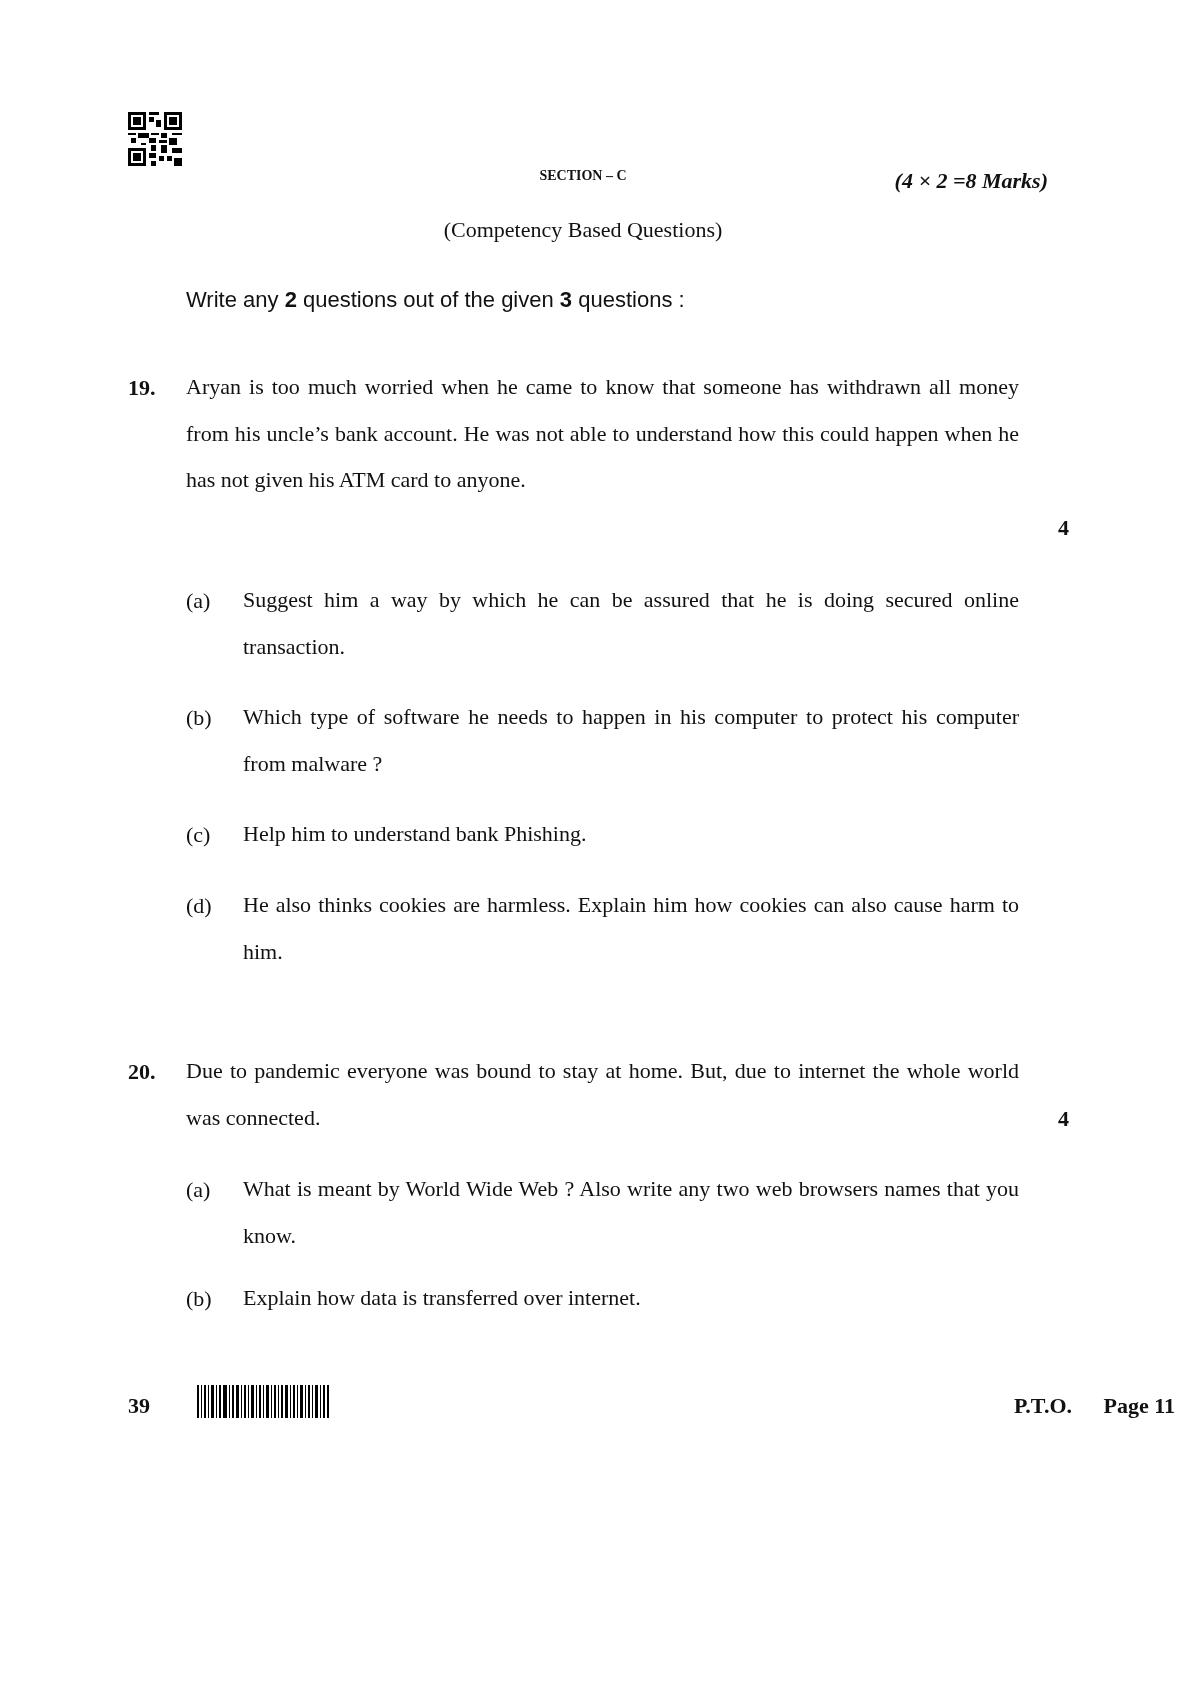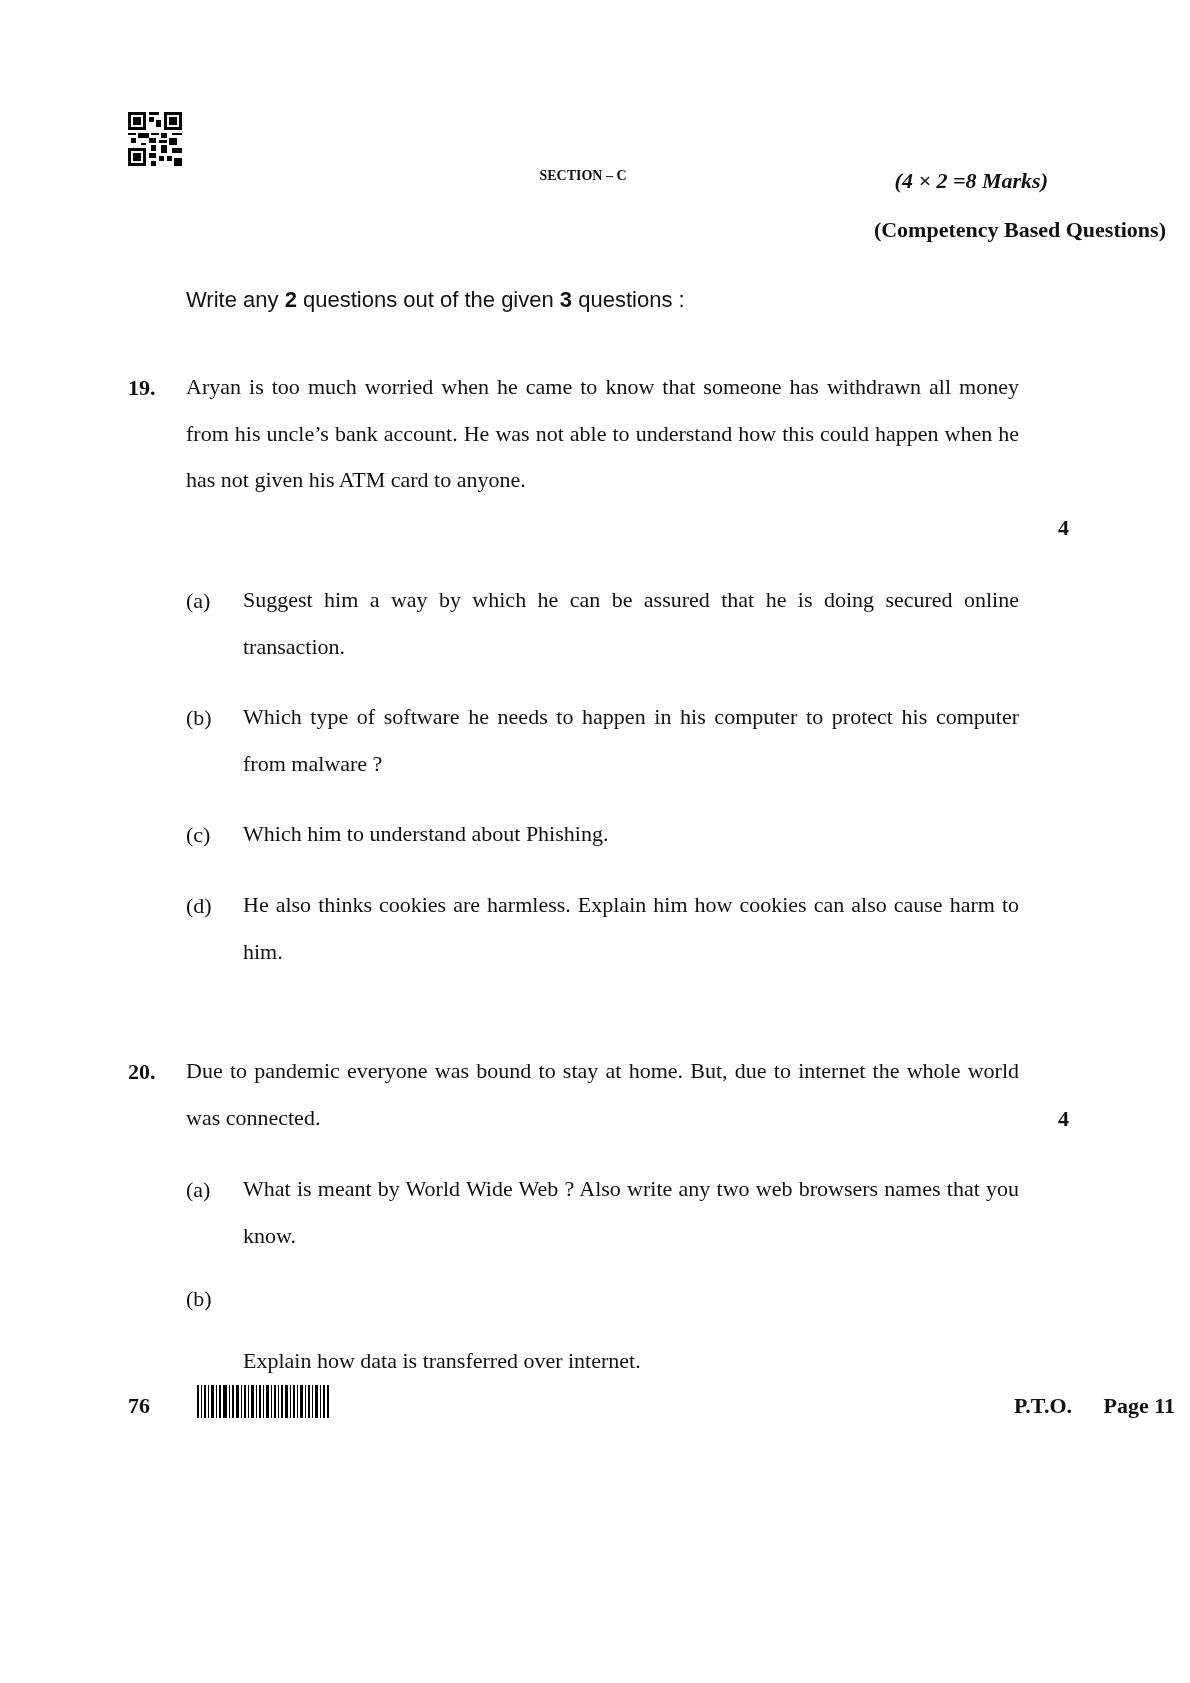--- a/index.html
+++ b/index.html
@@ -3,21 +3,21 @@
   <meta charset="utf-8">
   <style>
     html, body { margin: 0; padding: 0; background: #ffffff; }
     body { width: 1190px; height: 1683px; position: relative; overflow: hidden;
            font-family: "DejaVu Serif", "Liberation Serif", serif; color: #111; }
     .abs { position: absolute; }
     .qr { left: 128px; top: 112px; width: 54px; height: 54px; }
     .section-title { left: 0; width: 1166px; top: 168px; text-align: center;
                      font-weight: bold; font-size: 14px; font-family: "Liberation Serif", serif; }
     .marks-head { right: 142px; top: 168px; font-weight: bold; font-size: 22px; font-family: "Liberation Serif", serif; font-style: italic; }
-    .subtitle { left: 0; width: 1166px; top: 217px; text-align: right; font-weight: bold; font-size: 22px; font-family: "Liberation Serif", serif; }
+    .subtitle { left: 0; width: 1166px; top: 217px; text-align: center; font-weight: normal; font-size: 22px; font-family: "Liberation Serif", serif; }
     .instr { left: 186px; top: 287px; font-size: 22px; font-family: Liberation Sans, sans-serif; }
     .instr b { font-weight: bold; }
     .q-num { left: 128px; font-weight: bold; font-size: 22px; font-family: "Liberation Serif", serif; }
     .q-text { left: 186px; width: 833px; font-size: 22px; line-height: 46.5px;
               text-align: justify; font-family: "Liberation Serif", serif; }
     .q-marks { left: 1058px; font-weight: bold; font-size: 22px; font-family: "Liberation Serif", serif; }
     .sub-label { left: 186px; font-size: 22px; font-family: "Liberation Serif", serif; }
     .sub-text { left: 243px; width: 776px; font-size: 22px; line-height: 46.5px;
                 text-align: justify; font-family: Liberation Serif, serif; }
     .footer { top: 1393px; font-size: 22px; font-weight: bold; font-family: "Liberation Serif", serif; }
@@ -71,36 +71,36 @@
 <div class="abs q-text" style="top:364px">Aryan is too much worried when he came to know that someone has withdrawn all money from his uncle’s bank account. He was not able to understand how this could happen when he has not given his ATM card to anyone.</div>
 <div class="abs q-marks" style="top:515px">4</div>
 
 <div class="abs sub-label" style="top:588px">(a)</div>
 <div class="abs sub-text" style="top:577px">Suggest him a way by which he can be assured that he is doing secured online transaction.</div>
 
 <div class="abs sub-label" style="top:705px">(b)</div>
 <div class="abs sub-text" style="top:694px">Which type of software he needs to happen in his computer to protect his computer from malware ?</div>
 
 <div class="abs sub-label" style="top:822px">(c)</div>
-<div class="abs sub-text" style="top:811px">Which him to understand about Phishing.</div>
+<div class="abs sub-text" style="top:811px">Help him to understand bank Phishing.</div>
 
 <div class="abs sub-label" style="top:893px">(d)</div>
 <div class="abs sub-text" style="top:882px">He also thinks cookies are harmless. Explain him how cookies can also cause harm to him.</div>
 
 <div class="abs q-num" style="top:1059px">20.</div>
 <div class="abs q-text" style="top:1048px">Due to pandemic everyone was bound to stay at home. But, due to internet the whole world was connected.</div>
 <div class="abs q-marks" style="top:1106px">4</div>
 
 <div class="abs sub-label" style="top:1177px">(a)</div>
 <div class="abs sub-text" style="top:1166px">What is meant by World Wide Web ? Also write any two web browsers names that you know.</div>
 
 <div class="abs sub-label" style="top:1286px">(b)</div>
-<div class="abs sub-text" style="top:1338px">Explain how data is transferred over internet.</div>
+<div class="abs sub-text" style="top:1275px">Explain how data is transferred over internet.</div>
 
-<div class="abs footer" style="left:128px">76</div>
+<div class="abs footer" style="left:128px">39</div>
 <svg class="abs barcode" viewBox="0 0 132 33" preserveAspectRatio="none">
   <g fill="#000">
     <rect x="0" y="0" width="2" height="33"></rect>
       <rect x="4" y="0" width="1" height="33"></rect>
       <rect x="7" y="0" width="2" height="33"></rect>
     <rect x="11" y="0" width="1" height="33"></rect>
       <rect x="14" y="0" width="3" height="33"></rect>
       <rect x="19" y="0" width="1" height="33"></rect>
     <rect x="22" y="0" width="2" height="33"></rect>
       <rect x="26" y="0" width="4" height="33"></rect>

